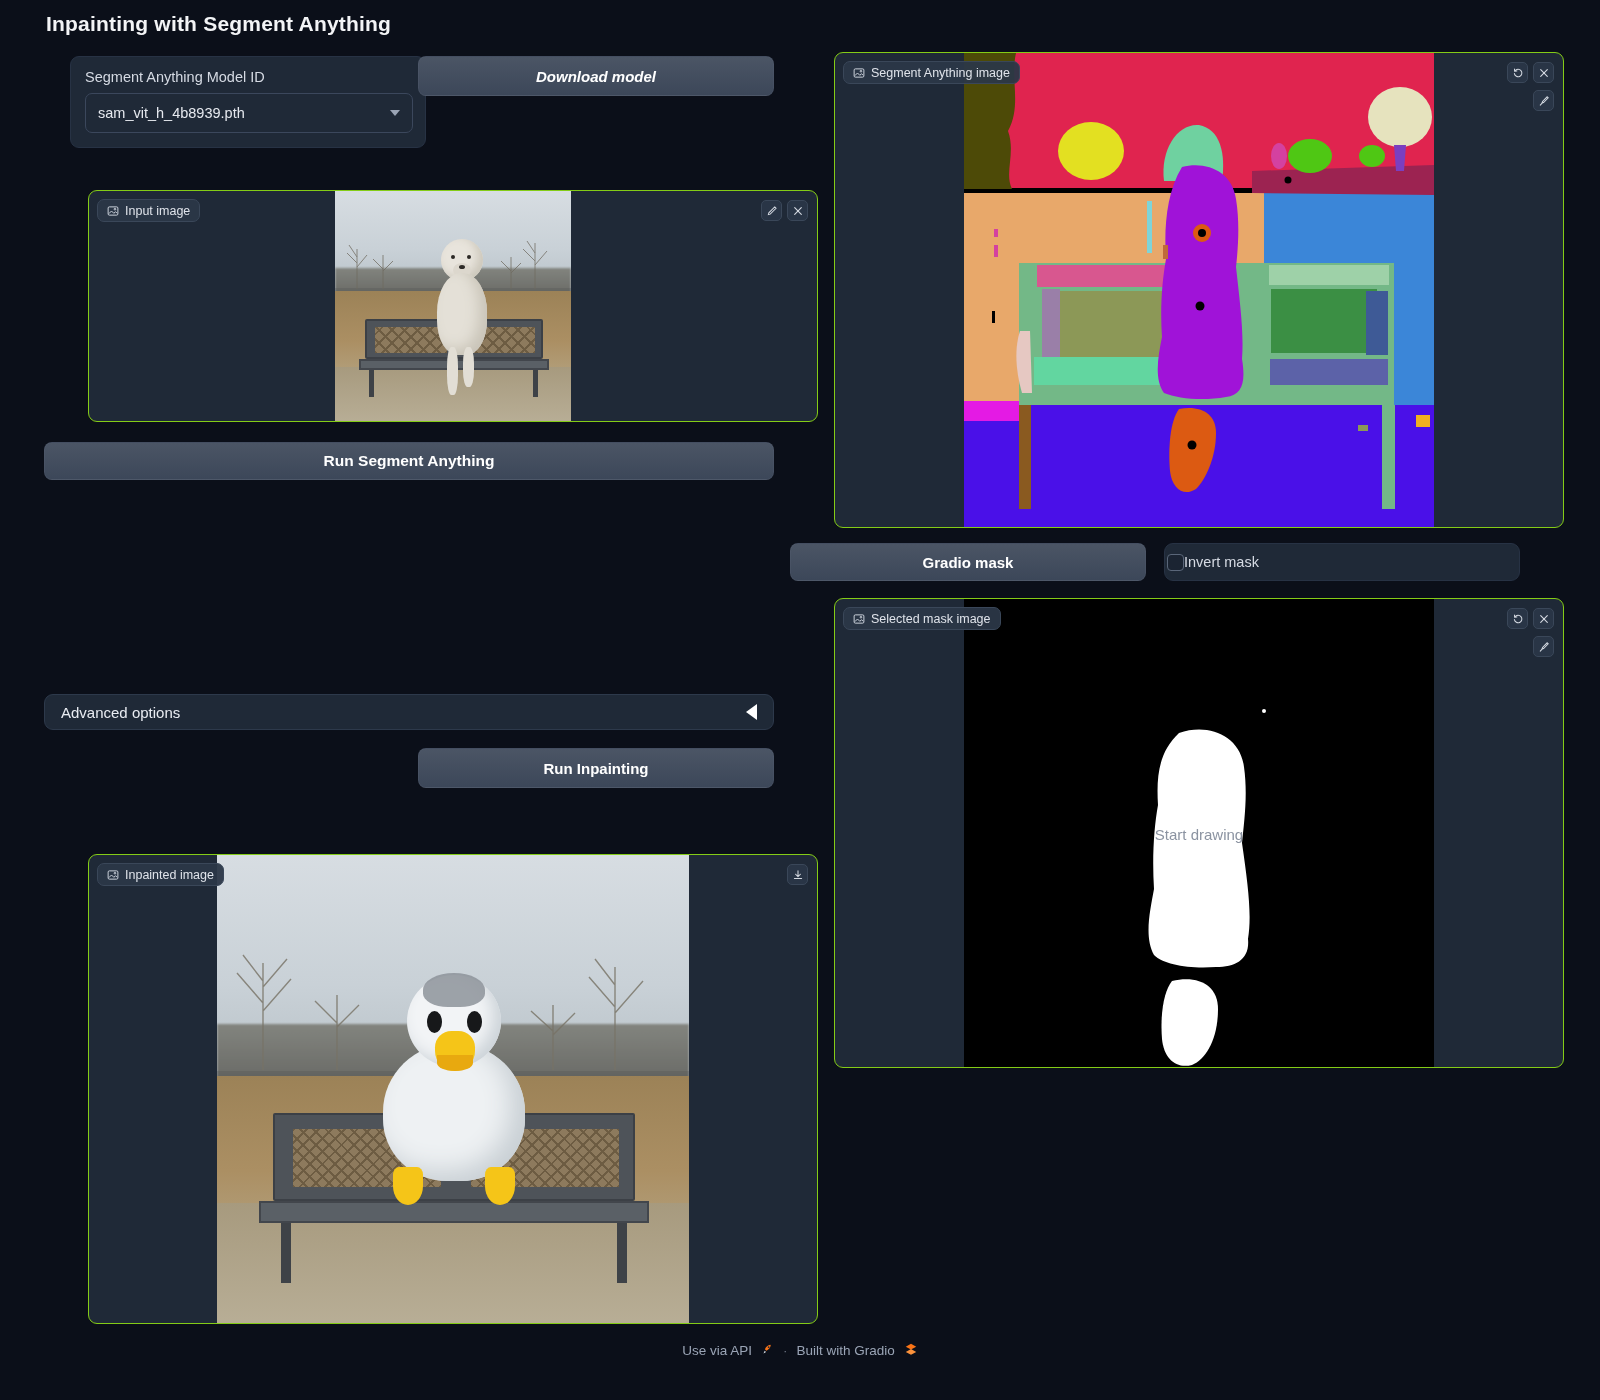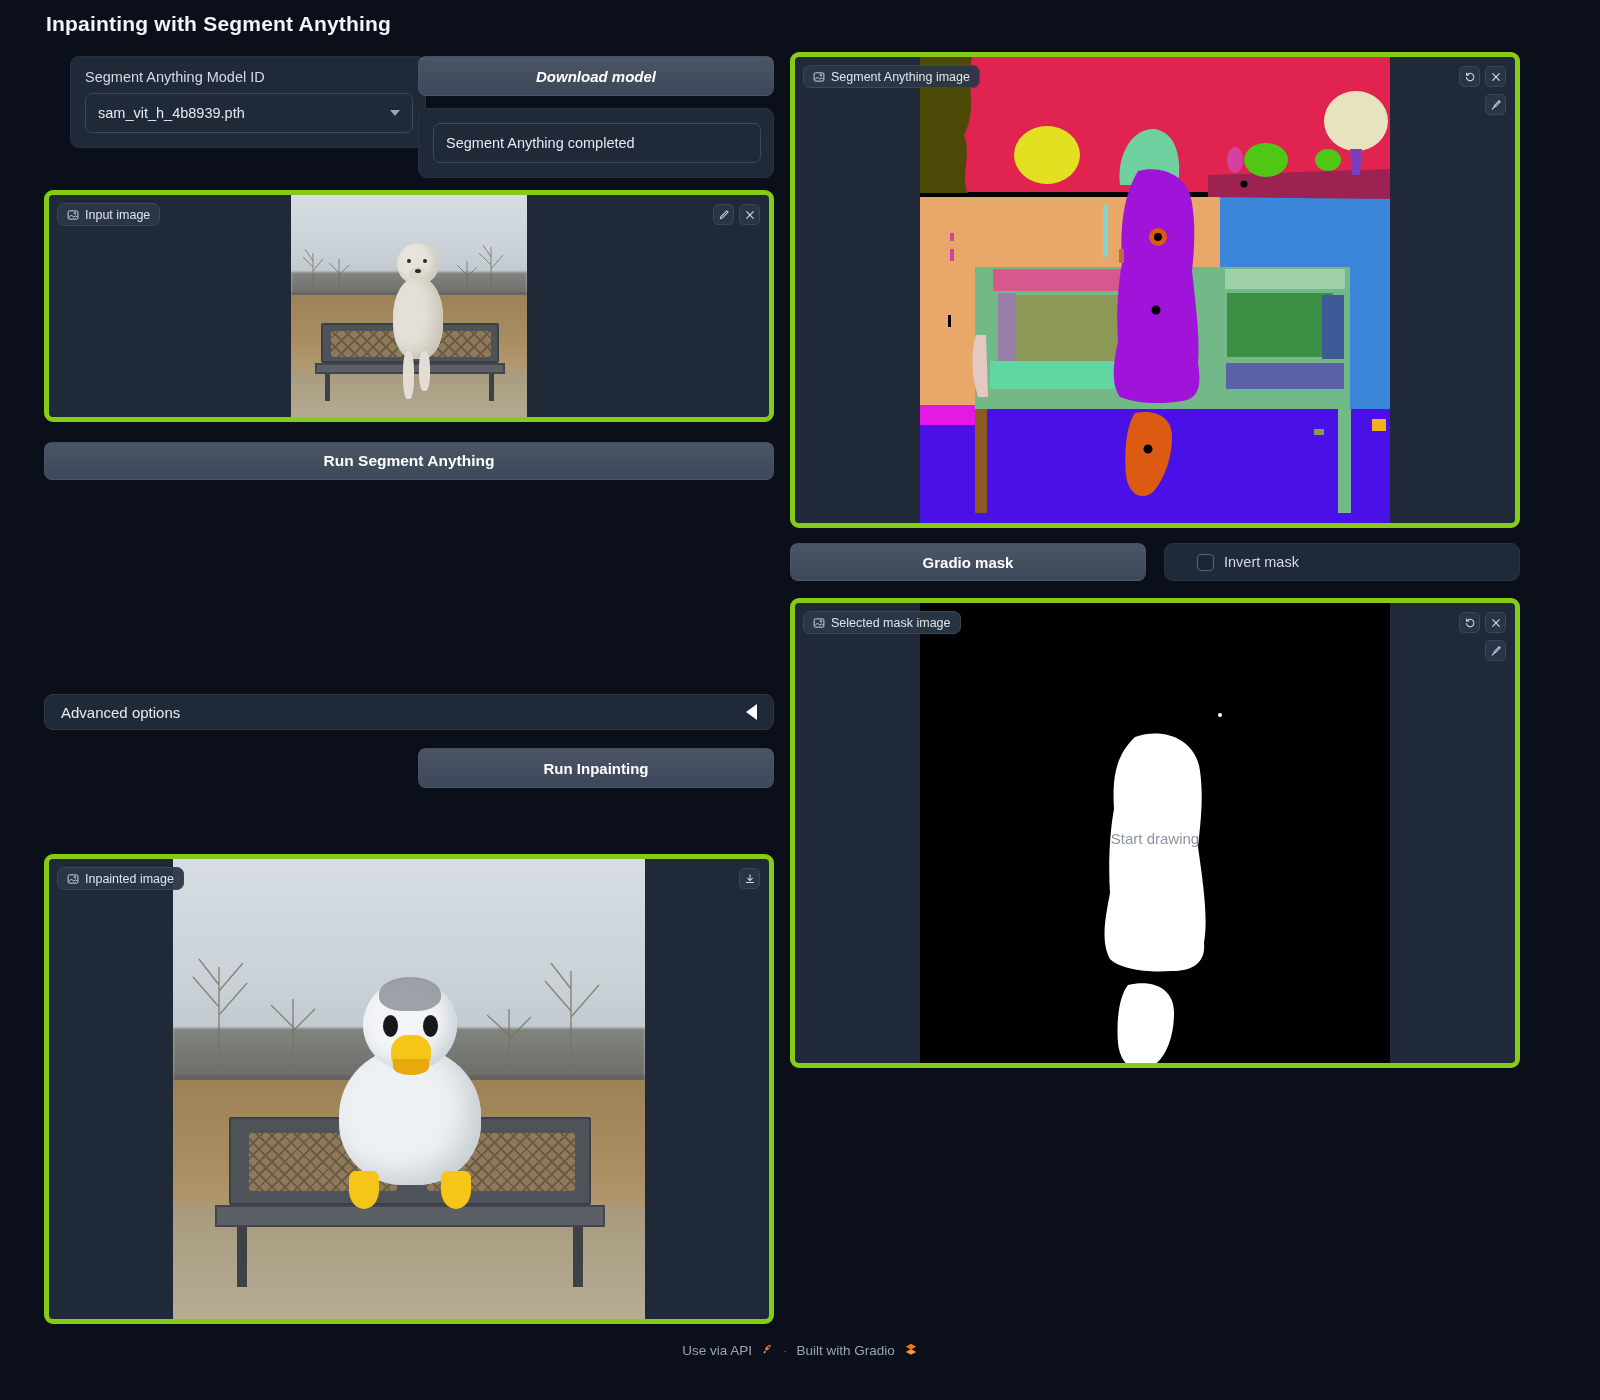--- a/index.html
+++ b/index.html
@@ -69,24 +69,25 @@
     display: flex; align-items: center;
     padding: 0 12px;
     font-size: 14.5px;
     color: #e6e9ef;
   }
   .textbox.empty { color: #6b7280; }
 
   
   .imgpanel {
     background: #1f2937;
-    border: 5px solid #84cc16;
+    border: 1px solid #84cc16;
     border-radius: 9px;
     position: relative;
     overflow: hidden;
+    margin-left: 44px;
   }
   .imgbadge {
     position: absolute; left: 8px; top: 8px;
     background: #2b3747f2;
     border: 1px solid #3a4759;
     border-radius: 7px;
     height: 23px;
     display: flex; align-items: center; gap: 6px;
     padding: 0 9px;
     font-size: 12.5px; color: #dfe3ea;
@@ -129,22 +130,22 @@
   }
   .tri-left {
     width: 0; height: 0;
     border-top: 8px solid transparent;
     border-bottom: 8px solid transparent;
     border-right: 11px solid #ffffff;
   }
 
   
   .cbrow {
-    display: flex; align-items: center; gap: 10px;
-    padding: 0 32px;
+    display: flex; align-items: center; 
+    padding: 0 2px;
     height: 100%;
   }
   .cbox {
     width: 17px; height: 17px;
     border: 1.5px solid #5a6679;
     border-radius: 4px;
     background: #1b2432;
   }
 
   
@@ -213,23 +214,20 @@
   <div class="panel" style="position:absolute;left:46px;top:56px;width:356px;height:92px;margin-left:24px;">
     <div class="label-sm" style="position:absolute;left:14px;top:12px;">Segment Anything Model ID</div>
     <div class="dropdown" style="position:absolute;left:14px;top:36px;width:328px;">
       <span>sam_vit_h_4b8939.pth</span>
       <span class="caret"></span>
     </div>
   </div>
 
   <div class="btn" style="position:absolute;left:418px;top:56px;width:356px;height:40px;font-style:italic;">Download model</div>
 
-  <div class="panel" style="position:absolute;left:418px;top:108px;width:356px;height:70px;">
-    <div class="textbox" style="position:absolute;left:14px;top:14px;width:328px;height:40px;">Segment Anything completed</div>
-  </div>
 
   <div class="imgpanel" style="position:absolute;left:44px;top:190px;width:730px;height:232px;">
     <div class="imgbadge">
       <span>
         <svg width="12" height="12" viewBox="0 0 16 16" fill="none" stroke="#cfd5de" stroke-width="1.3">
           <rect x="1.5" y="2.5" width="13" height="11" rx="1.6"></rect>
           <path d="M2.5 11.5 L6 8 L9 11 L11.5 9 L13.5 11"></path>
           <circle cx="10.6" cy="5.6" r="1.1"></circle>
         </svg>
       </span>

